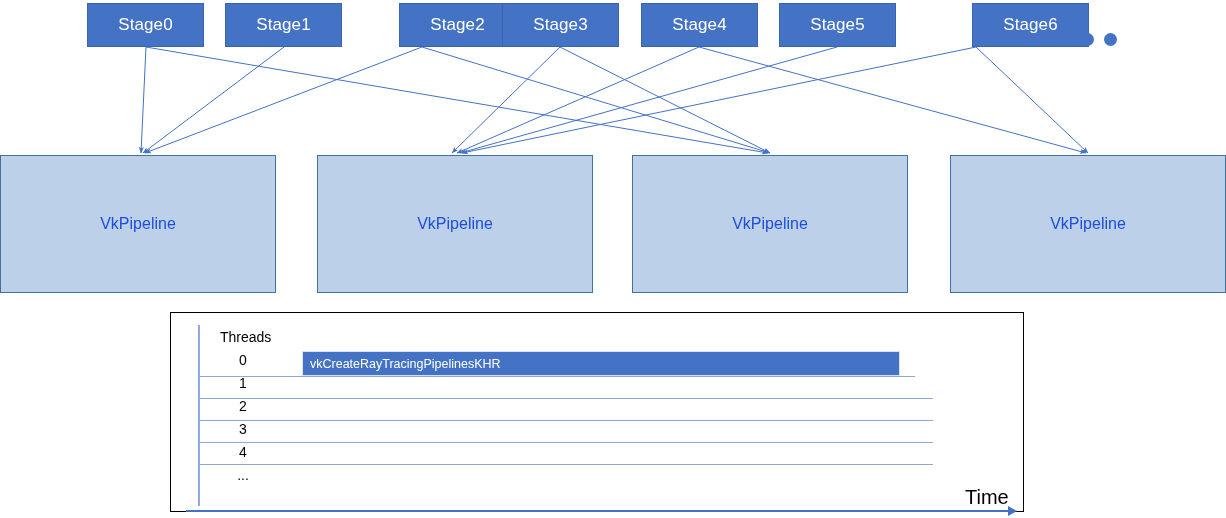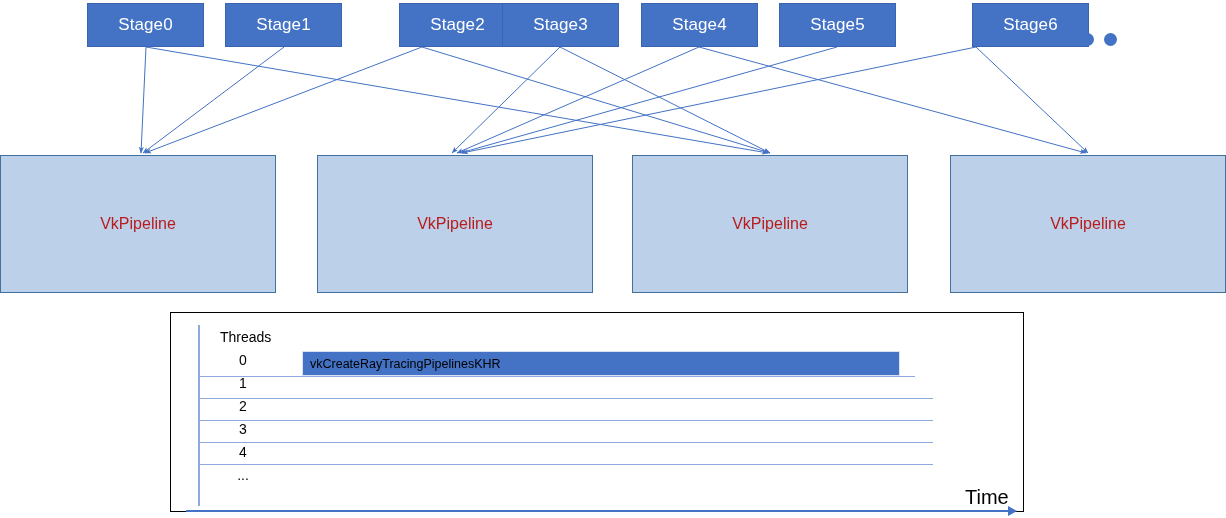--- a/index.html
+++ b/index.html
@@ -38,21 +38,21 @@
     display: flex;
     align-items: center;
     justify-content: center;
     letter-spacing: 0.1px;
   }
   .pipeline-box {
     position: absolute;
     box-sizing: border-box;
     background: #BDD0EA;
     border: 1px solid #41719C;
-    color: #b91c1c;
+    color: #1d4ed8;
     font-size: 16px;
     display: flex;
     align-items: center;
     justify-content: center;
   }
   .ellipsis-dots {
     position: absolute;
     display: flex;
     gap: 10px;
     align-items: center;
@@ -102,21 +102,21 @@
     font-size: 14px;
     color: #000000;
     text-align: center;
     width: 40px;
   }
   .tl-bar {
     position: absolute;
     box-sizing: border-box;
     background: #4472C4;
     border: 1px solid #D9E2F3;
-    color: #000000;
+    color: #ffffff;
     font-size: 12.5px;
     display: flex;
     align-items: center;
     padding-left: 7px;
     white-space: nowrap;
   }
   .tl-time-label {
     position: absolute;
     font-size: 20px;
     color: #000000;

